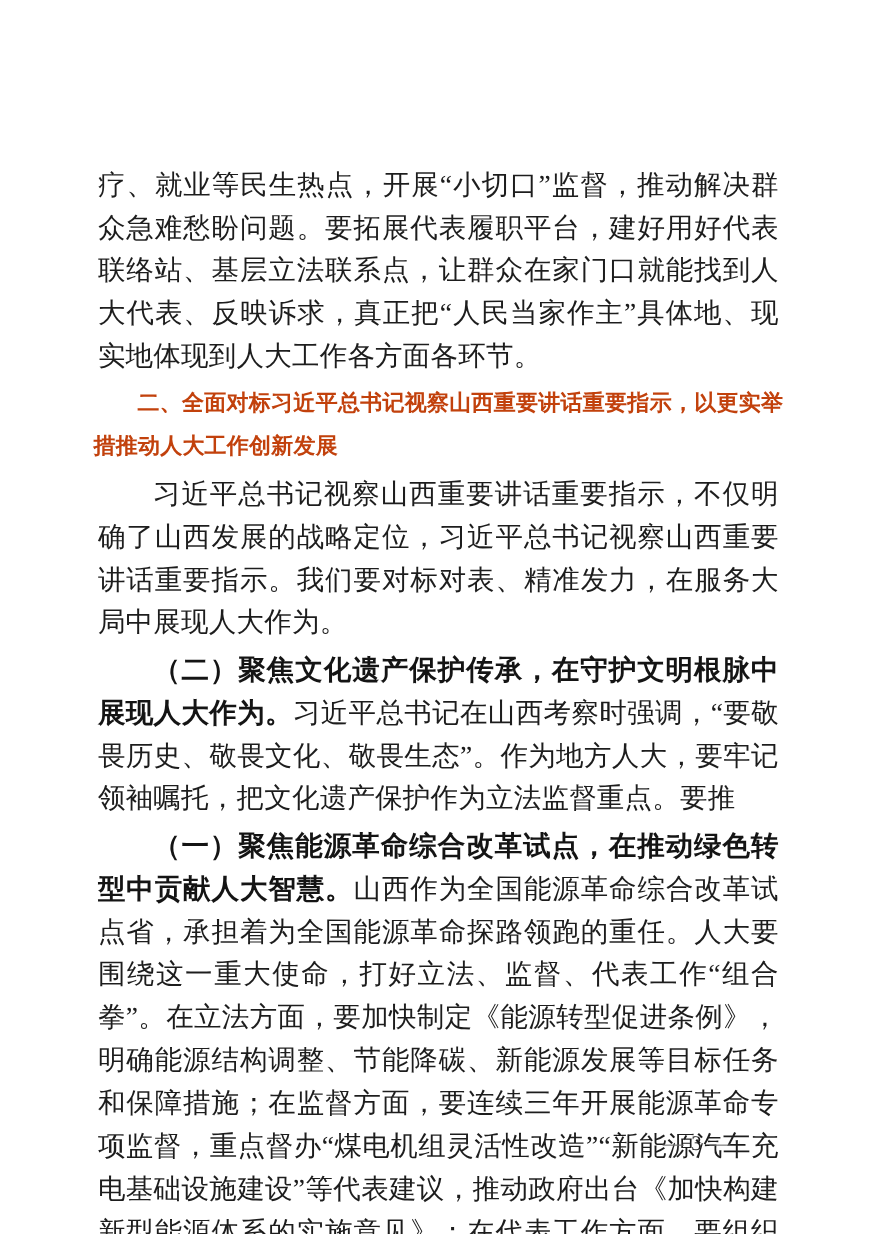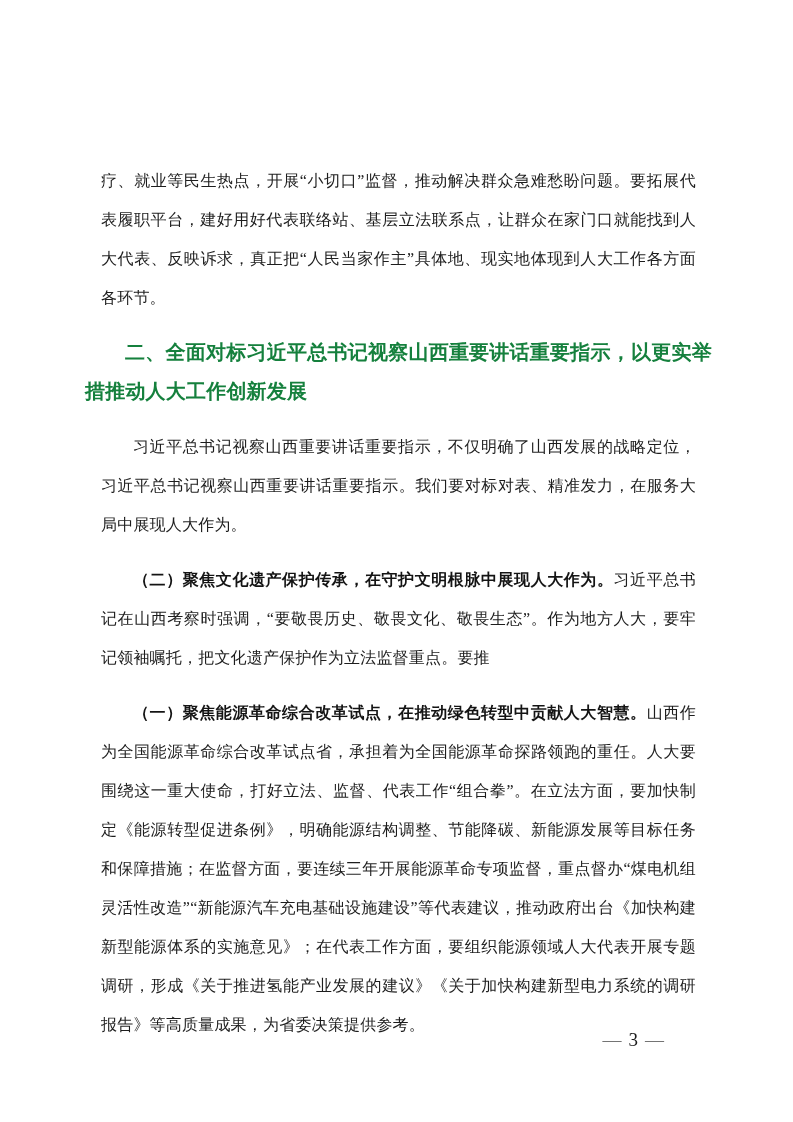--- a/index.html
+++ b/index.html
@@ -16,41 +16,41 @@
     font-family: "Liberation Serif", "DejaVu Serif", serif;
     color: #1d1d1d;
   }
   .content {
     position: absolute;
     left: 85px;
     top: 145px;
     width: 627px;
   }
   .body-text {
-    margin: 16px;
-    font-size: 16px;
+    margin: 4px;
+    font-size: 25px;
     line-height: 39px;
     text-align: justify;
     text-indent: 2em;
     letter-spacing: 0.2px;
     color: #1d1d1d;
   }
   .no-indent {
     text-indent: 0;
   }
   .heading {
     margin: 0;
     font-family: "Liberation Sans", "DejaVu Sans", sans-serif;
     font-weight: 700;
     font-size: 20px;
     line-height: 39px;
     text-align: justify;
     text-indent: 2em;
     letter-spacing: 0.2px;
-    color: #15803d;
+    color: #c2410c;
   }
   .subsection-lead {
     font-weight: 700;
     color: #141414;
   }
   .page-number {
     position: absolute;
     top: 1028px;
     right: 122px;
     font-size: 19px;

